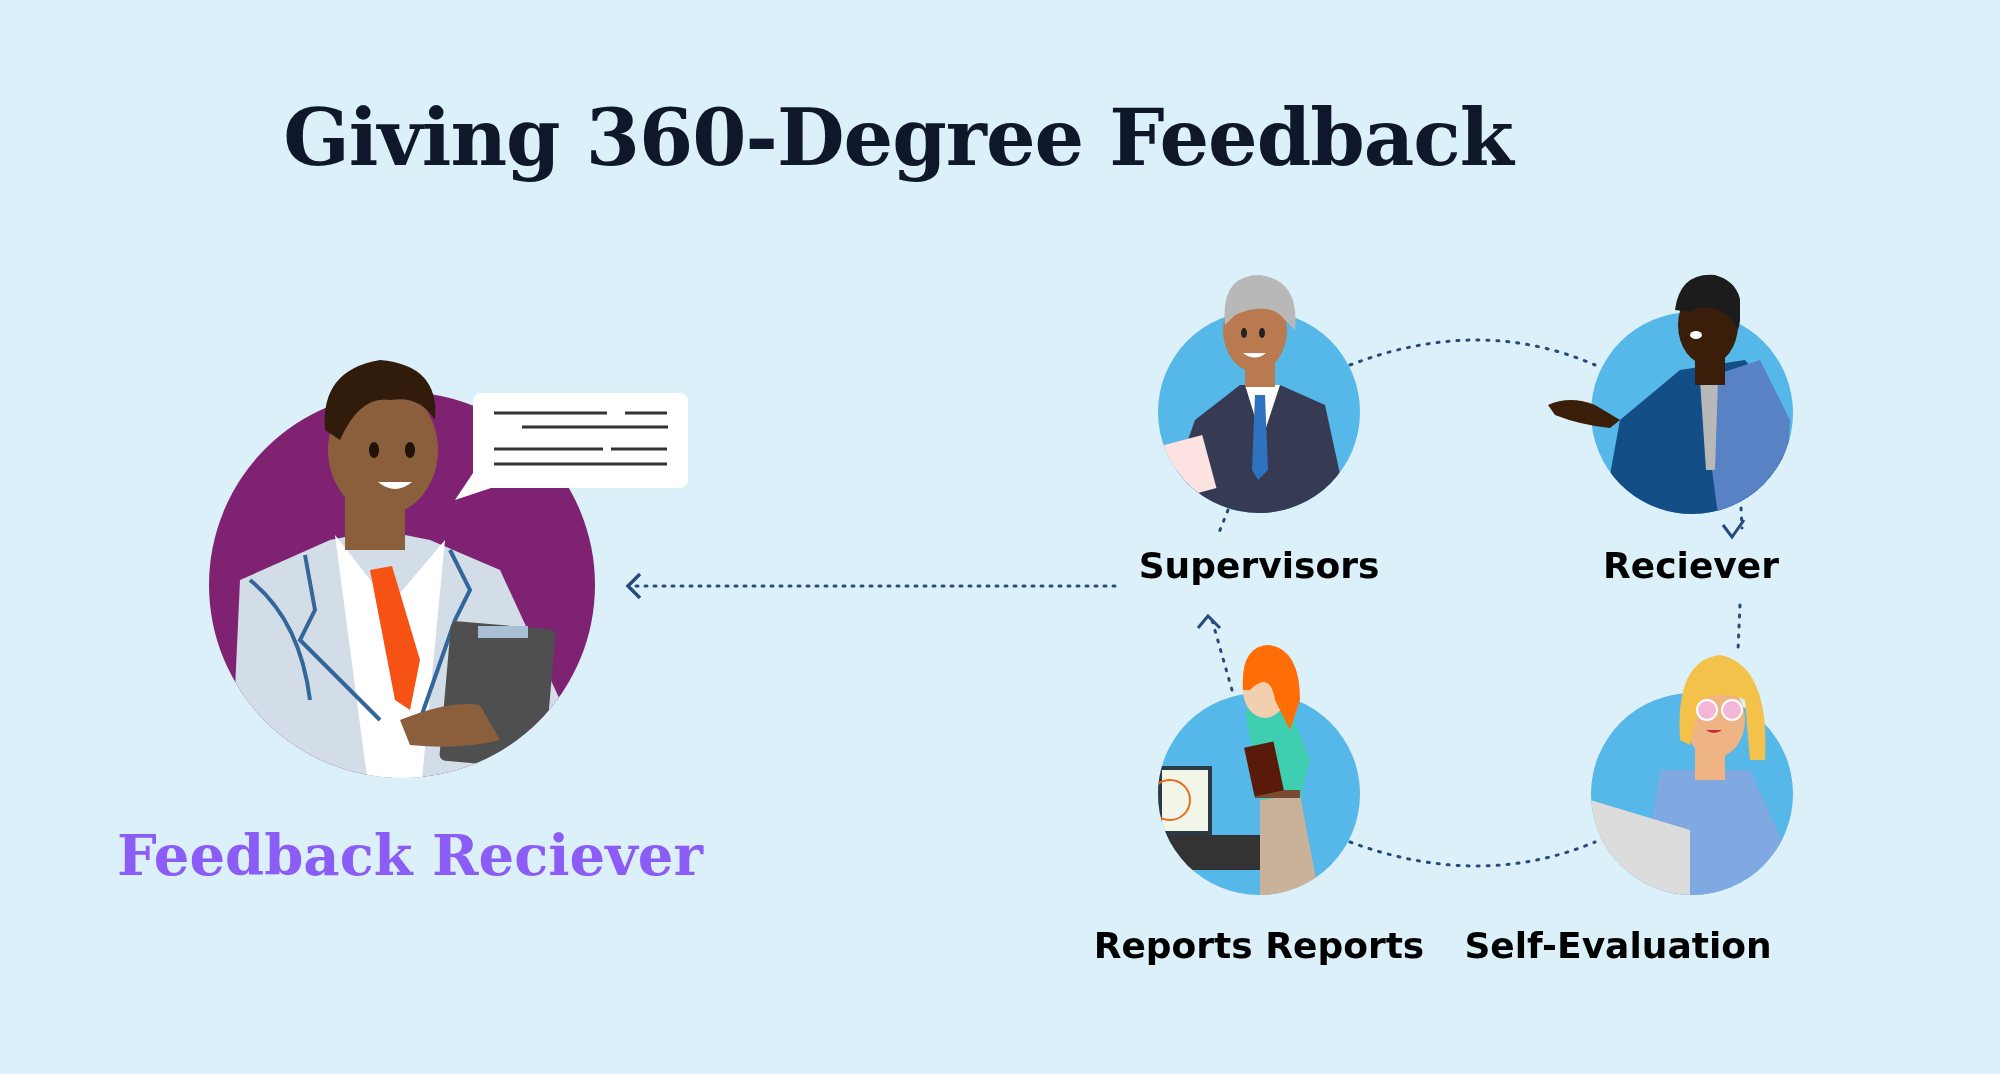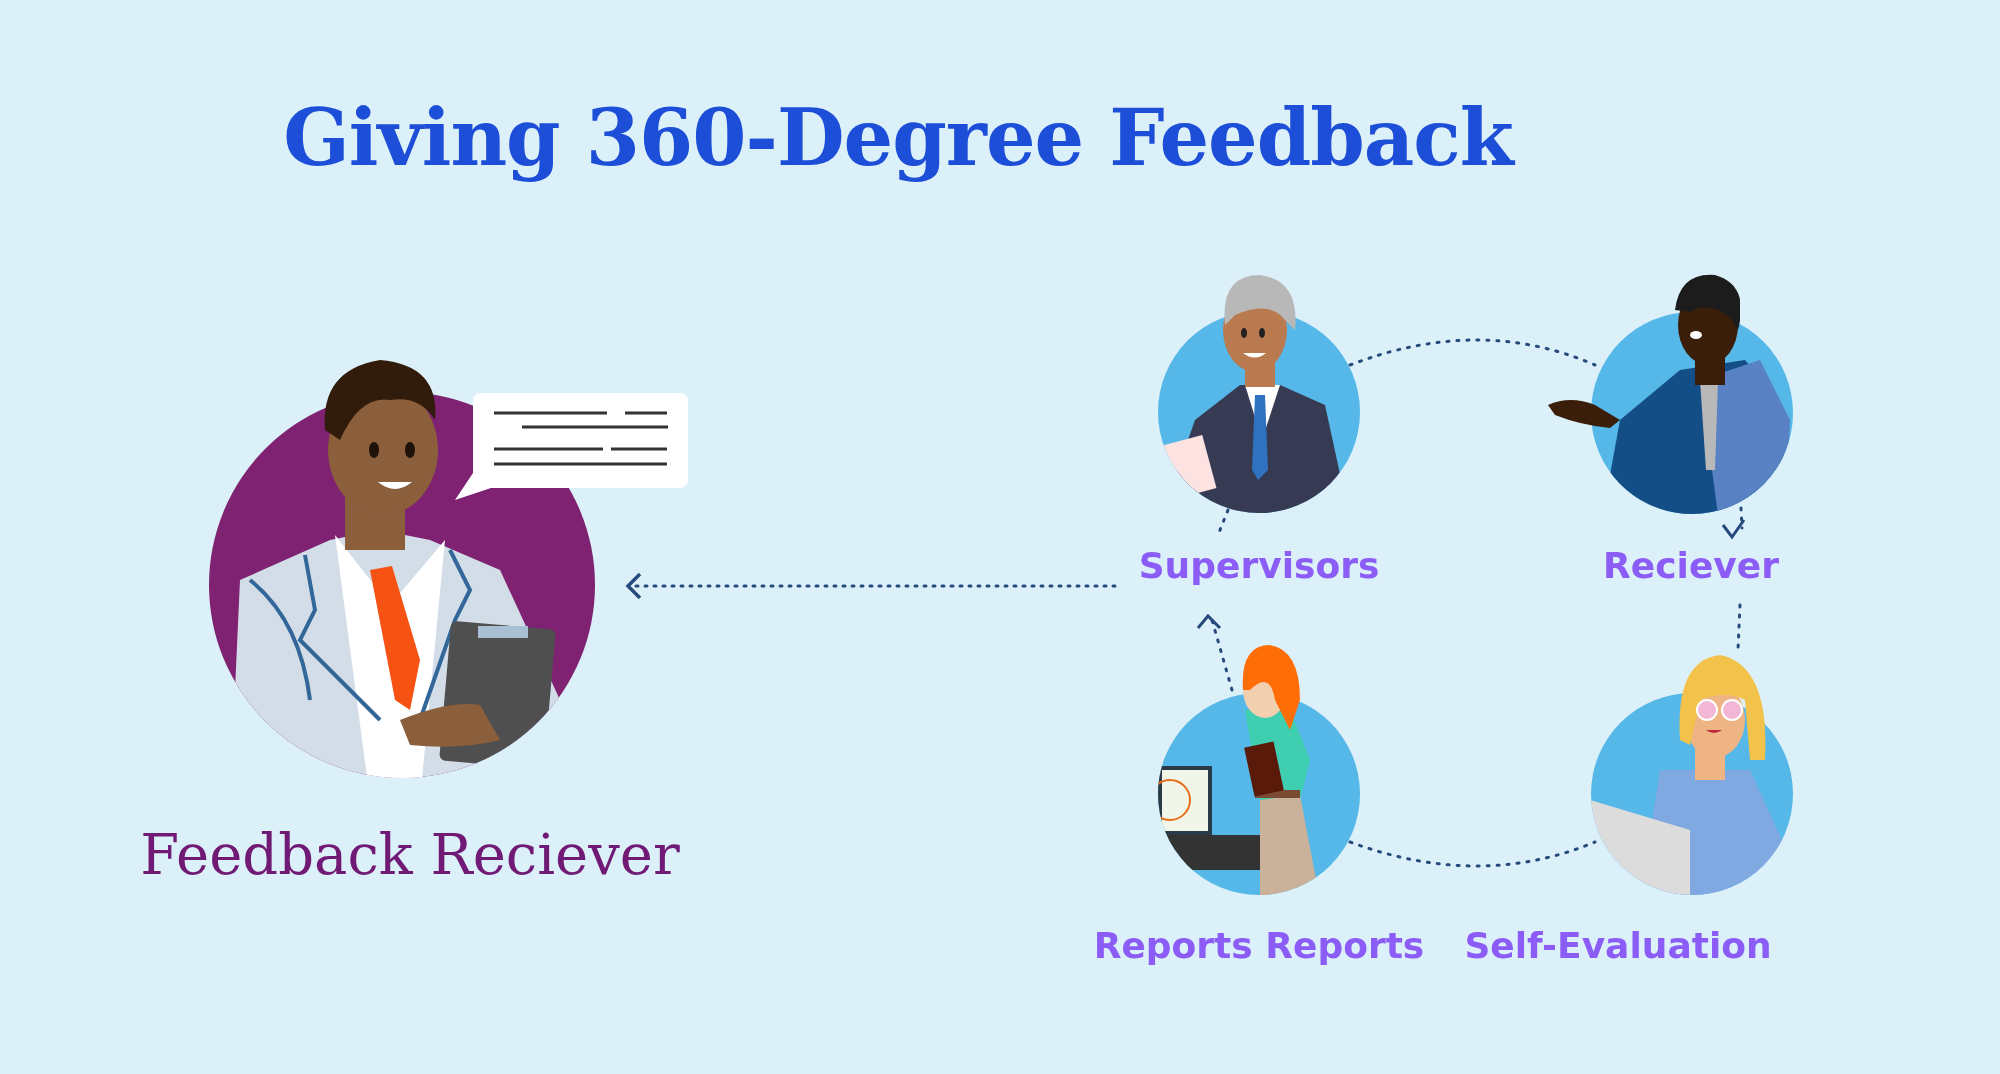--- a/index.html
+++ b/index.html
@@ -1,19 +1,19 @@
 <!DOCTYPE html>
 <html><head>
 <meta charset="utf-8">
 <style>
   html, body { margin:0; padding:0; }
   body { width:2000px; height:1074px; background:#dcf0f9; position:relative; overflow:hidden; font-family:"Liberation Sans", sans-serif; }
-  .title { position:absolute; left:0; width:1796px; top:92px; text-align:center; font-family:"DejaVu Serif", serif; font-weight:bold; font-size:78px; color:#1d4ed8; letter-spacing:-1px; }
-  .receiver-label { position:absolute; left:100px; width:620px; top:822px; text-align:center; font-family:"DejaVu Serif", serif; font-weight:normal; font-size:56px; color:#701a75; }
-  .node-label { position:absolute; font-family:"DejaVu Sans", sans-serif; font-weight:bold; font-size:36px; color:#8b5cf6; text-align:center; width:340px; }
+  .title { position:absolute; left:0; width:1796px; top:92px; text-align:center; font-family:"DejaVu Serif", serif; font-weight:bold; font-size:78px; color:#0f172a; letter-spacing:-1px; }
+  .receiver-label { position:absolute; left:100px; width:620px; top:822px; text-align:center; font-family:"DejaVu Serif", serif; font-weight:bold; font-size:56px; color:#8b5cf6; }
+  .node-label { position:absolute; font-family:"DejaVu Sans", sans-serif; font-weight:bold; font-size:36px; color:#000000; text-align:center; width:340px; }
   svg.art { position:absolute; left:0; top:0; }
 </style>
 </head>
 <body>
 
 <div class="title">Giving 360-Degree Feedback</div>
 
 <svg class="art" width="2000" height="1074" viewBox="0 0 2000 1074">
 
   <g>

